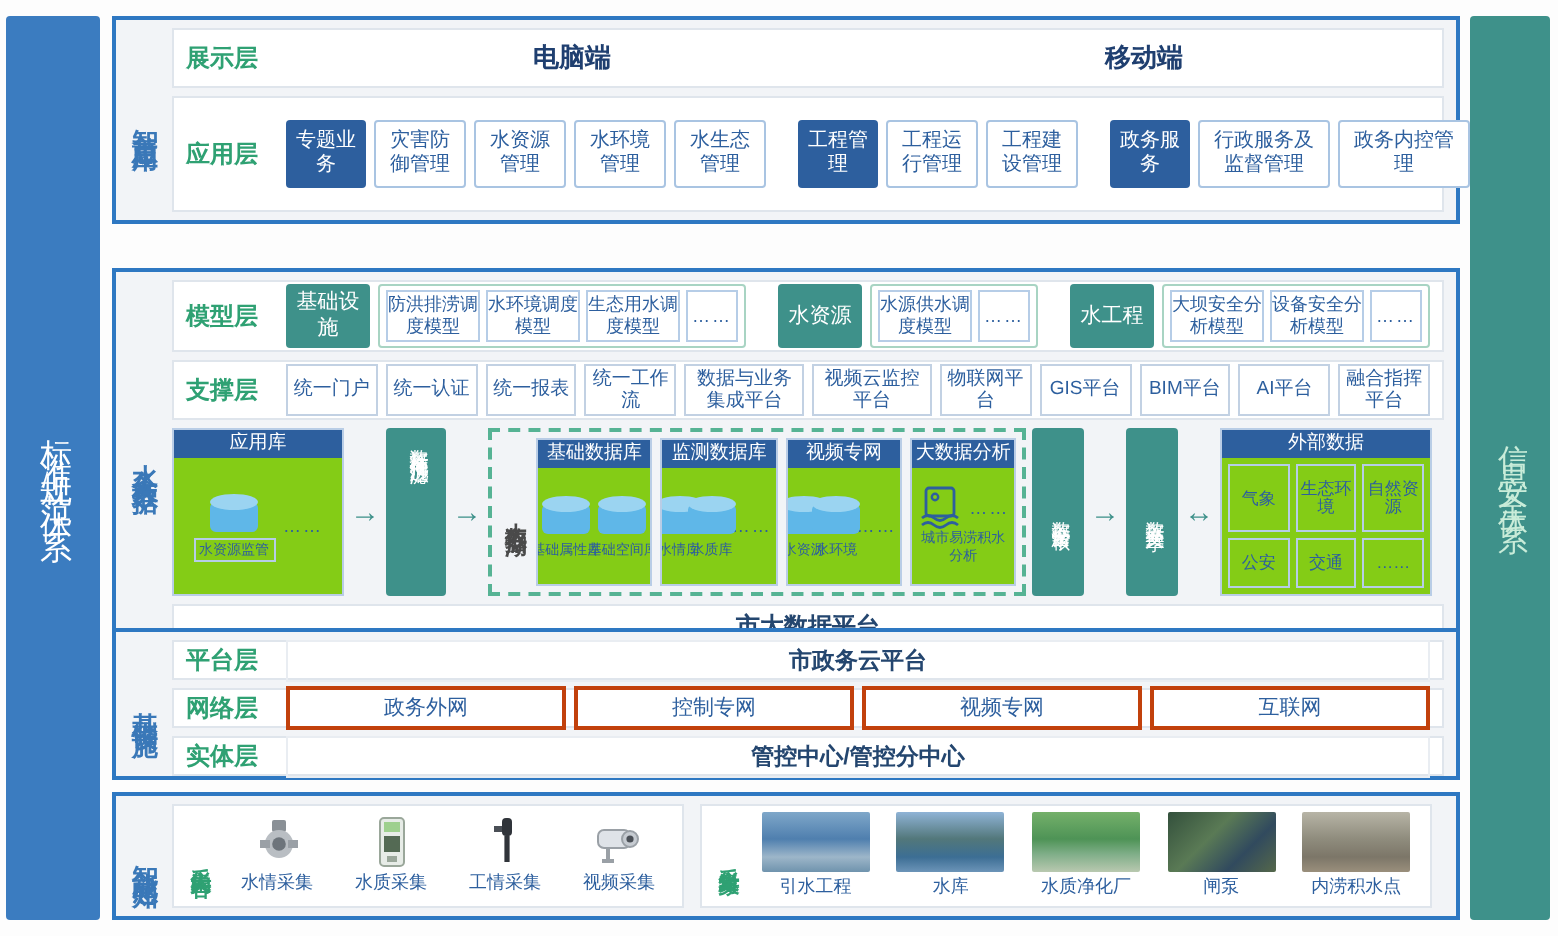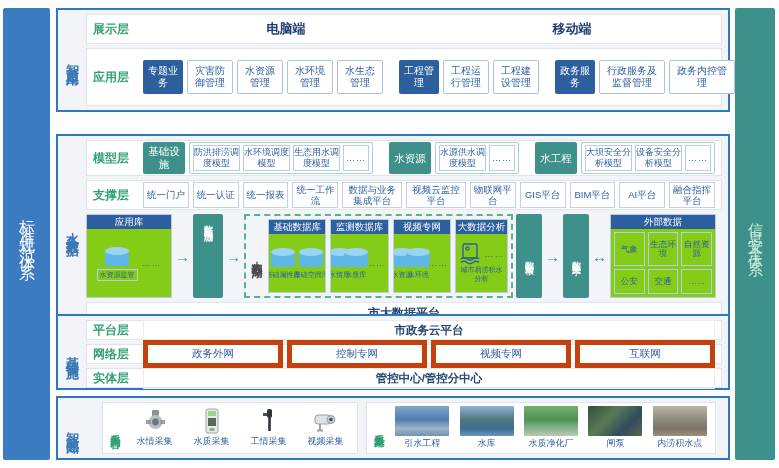--- a/index.html
+++ b/index.html
@@ -80,21 +80,21 @@
   .lake .dbox { flex:1; min-width:0; }
   .caption { font-size:7px; color:#2d5f9e; text-align:center; line-height:1.2; }
   .ext { width:106px; flex-shrink:0; }
   .ext-grid { flex:1; display:grid; grid-template-columns:repeat(3,1fr); gap:3px; padding:3px; }
   .ext-item { border:1px solid #b6cde7; color:#2d5f9e; font-size:8.5px; display:flex; align-items:center;
               justify-content:center; text-align:center; line-height:1.1; padding:1px; overflow:hidden; }
   .citybar { background:#fff; border:1px solid #dfe5ec; text-align:center; color:#24466f; font-weight:700;
              font-size:12px; padding:2px 0; }
 
   
-  .nitem { flex:1; border:5px solid #c2410c; color:#2d5f9e; font-size:10.5px; text-align:center; padding:2px 0; background:#fff; }
+  .nitem { flex:1; border:2px solid #c2410c; color:#2d5f9e; font-size:10.5px; text-align:center; padding:2px 0; background:#fff; }
   .infra-value { flex:1; text-align:center; color:#24466f; font-weight:700; font-size:11.5px; border:1px solid #e9edf2; padding:2px 0; }
 
   
   .sense-row { display:flex; gap:8px; padding-right:6px; flex:1; }
   .sense-box { background:#fff; border:1px solid #dfe5ec; display:flex; align-items:center; padding:3px 6px; gap:6px; min-width:0; }
   #collect-content { flex:0 0 242px; }
   #collect-objects { flex:1; }
   .sense-vlabel { display:flex; align-items:center; flex-shrink:0; }
   .sense-vlabel .vtext { color:#2fa173; font-size:10.5px; font-weight:700; letter-spacing:1px; }
   .sense-item { display:flex; flex-direction:column; align-items:center; justify-content:flex-end; gap:1px; flex:1; min-width:0; }
@@ -326,21 +326,21 @@
         <span class="row-label">实体层</span>
         <div class="infra-value">管控中心/管控分中心</div>
       </div>
     </div>
   </div>
 
   <div class="section" id="sec-sensing">
     <div class="sec-label">
       <span class="vtext">智能感知</span>
     </div>
-    <div class="sec-body" style="justify-content:center;margin-left:16px;">
+    <div class="sec-body" style="justify-content:center;">
       <div class="sense-row">
         <div class="sense-box" id="collect-content">
           <div class="sense-vlabel">
               <span class="vtext">采集内容</span>
             </div>
           <div class="sense-item">
             <svg width="24" height="26" viewBox="0 0 24 26">
               <rect x="9" y="2" width="7" height="6" rx="1" fill="#8a9096"></rect>
               <circle cx="12.5" cy="14" r="7" fill="#b9bec3"></circle>
                 <circle cx="12.5" cy="14" r="3.4" fill="#6d747b"></circle>

